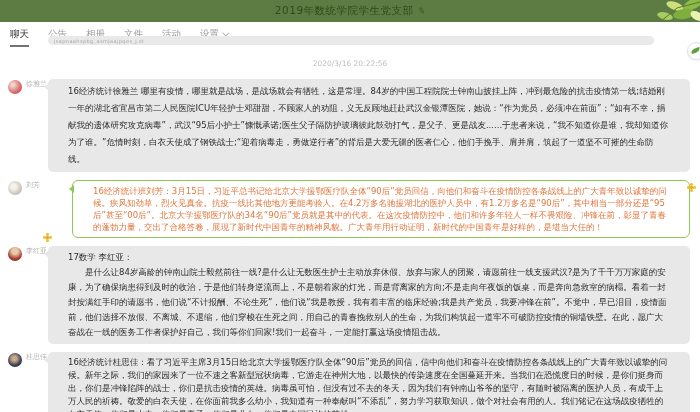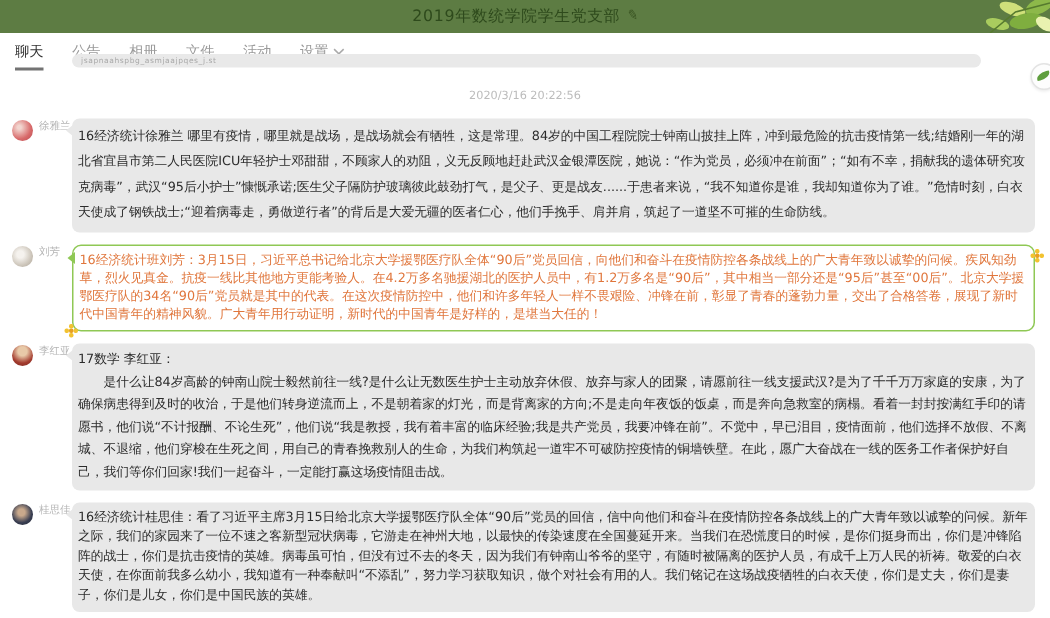--- a/index.html
+++ b/index.html
@@ -29,26 +29,26 @@
 
   
   .chat{padding-top:2px;}
   .msg{position:relative;padding:0 10px 0 48px;margin-bottom:5px;}
   .avatar{position:absolute;left:8px;top:1px;width:14px;height:14px;border-radius:50%;cursor:pointer;}
   .avatar-1{background:radial-gradient(circle at 35% 35%, #f2d5cf 10%, #d86a6a 60%, #b84a52);}
   .avatar-2{background:radial-gradient(circle at 40% 40%, #f5f2ee 20%, #cfc8bd 60%, #a89f93);}
   .avatar-3{background:radial-gradient(circle at 50% 30%, #e8c9a8 25%, #a33b2e 65%, #7a2a22);}
   .avatar-4{background:radial-gradient(circle at 45% 40%, #c9a98c 20%, #3a3f52 60%, #1e2230);}
   .sender{position:absolute;left:26px;top:1px;font-size:7px;color:#b5b5b5;line-height:8px;}
-  .bubble{position:relative;margin-top:8px;background:#e8e8e8;border-radius:5px;padding:4px 4px;font-size:8.5px;color:#2b2b2b;white-space:pre-wrap;word-break:break-all;}
+  .bubble{position:relative;margin-top:8px;background:#e8e8e8;border-radius:5px;padding:4px 20px;font-size:8.5px;color:#2b2b2b;white-space:pre-wrap;word-break:break-all;}
   .bubble.tail:before{content:"";position:absolute;left:-4px;top:4px;border:4px solid transparent;border-right:5px solid #e8e8e8;border-left:0;}
   .lh17{line-height:17px;}
   .lh15{line-height:15px;}
   .lh13{line-height:13px;}
-  .lh12{line-height:12px;}
+  .lh12{line-height:12px;margin-left:24px;}
   .msg-highlight .bubble{background:#fff;border:1px solid #8fc855;color:#e0763c;border-radius:6px;}
   .msg-highlight .bubble.tail:before{border-right-color:#8fc855;}
 
   
   .flower{position:absolute;width:8px;height:8px;}
   .flower i{position:absolute;left:3px;top:3px;width:2.6px;height:2.6px;border-radius:50%;background:#e8a020;
     box-shadow:0 -3px 0 #f2c230, 0 3px 0 #f2c230, -3px 0 0 #f2c230, 3px 0 0 #f2c230;}
   .flower.tr{right:-5px;top:-5px;}
 </style>
 </head>

